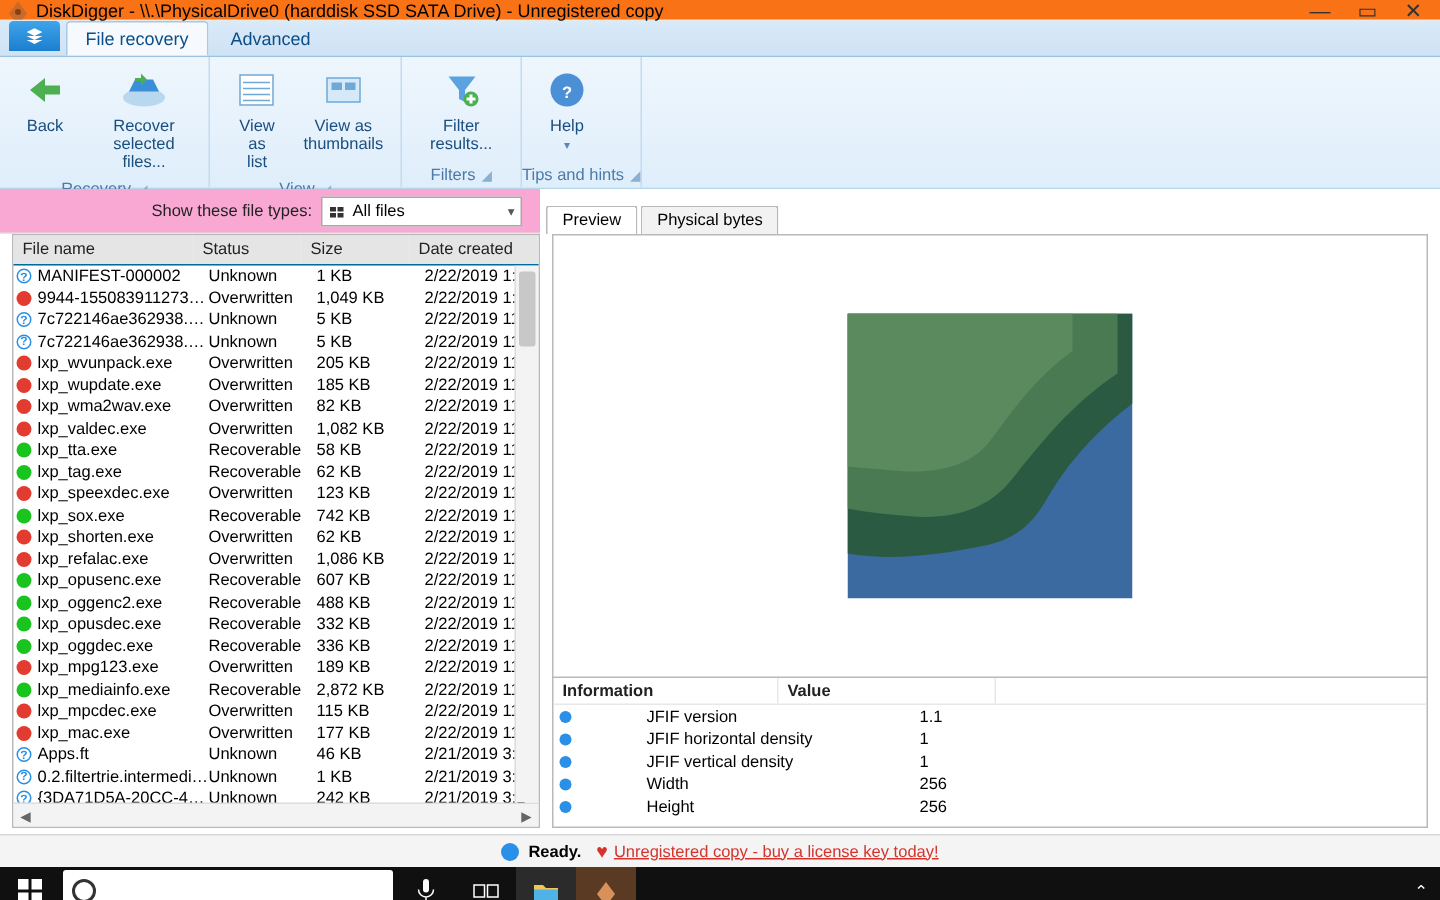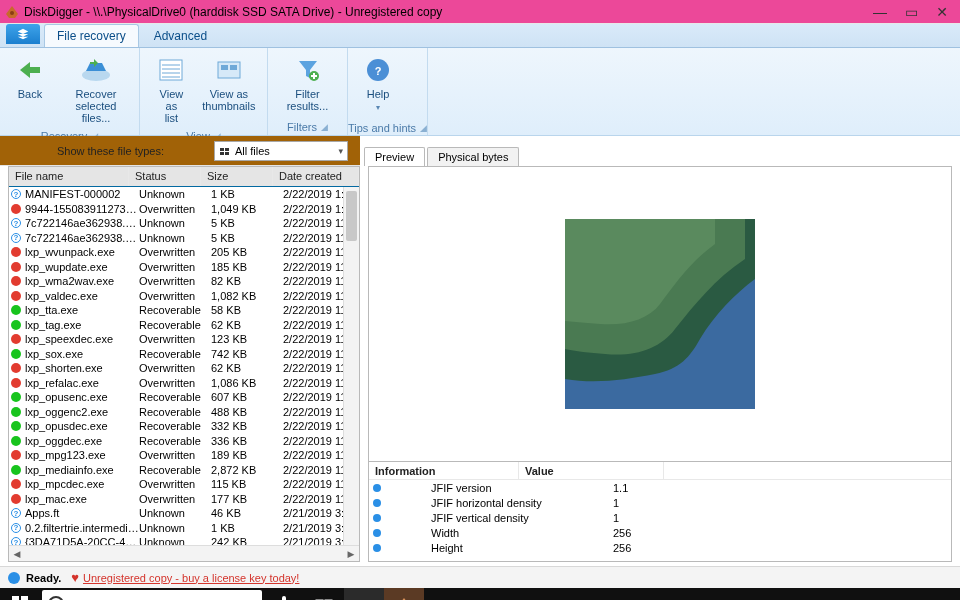--- a/index.html
+++ b/index.html
@@ -1,35 +1,35 @@
 <!DOCTYPE html>
 <html><head>
 <meta charset="utf-8">
 <style>
 *{box-sizing:border-box;margin:0;padding:0;font-family:"Segoe UI",Tahoma,sans-serif;font-size:11px;}
 body{background:#fff;width:960px;height:600px;overflow:hidden;}
-.titlebar{height:24px;background:#ec4899;display:flex;align-items:center;padding:0 4px;border-bottom:1px solid #e8e8e8;}
+.titlebar{height:14px;background:#f97316;display:flex;align-items:center;padding:0 4px;border-bottom:1px solid #e8e8e8;}
 .titlebar .icon{width:16px;height:16px;margin-right:4px;}
 .titlebar .title{flex:1;color:#000;font-size:12px;}
 .win-btns{display:flex;gap:18px;padding-right:8px;}
 .win-btns span{font-size:14px;color:#333;cursor:default;}
 .tabstrip{height:24px;background:linear-gradient(#d9eaf9,#cfe3f5);display:flex;align-items:flex-start;padding-left:6px;border-bottom:1px solid #9fc1e0;}
 .apptab{width:34px;height:20px;background:linear-gradient(#3fa4ea,#1b7fcf);border-radius:3px 3px 0 0;margin-right:4px;display:flex;align-items:center;justify-content:center;}
 .apptab svg{width:14px;height:14px;}
 .tab{padding:4px 12px;background:#f6fafe;border:1px solid #a8c8e4;border-bottom:none;border-radius:3px 3px 0 0;margin-right:2px;color:#0b4e89;font-size:12px;}
 .tab.inactive{background:transparent;border-color:transparent;}
 .ribbon{height:88px;background:linear-gradient(#eef6fd,#dfeefb);border-bottom:1px solid #b9d5ec;display:flex;}
 .rgroup{border-right:1px solid #c3dbef;display:flex;flex-direction:column;}
 .rgroup .btns{flex:1;display:flex;align-items:flex-start;padding:4px 6px;}
 .rgroup .lbl{height:18px;text-align:center;color:#4a7aa8;font-size:11px;display:flex;align-items:center;justify-content:center;}
 .rgroup .lbl .corner{margin-left:4px;color:#8ab0d2;font-size:9px;}
 .rbtn{display:flex;flex-direction:column;align-items:center;padding:2px 8px;text-align:center;min-width:48px;}
 .rbtn .ic{height:32px;display:flex;align-items:center;justify-content:center;}
 .rbtn .txt{color:#1a4e7e;font-size:11px;line-height:12px;margin-top:2px;}
-.filterbar{height:30px;display:flex;align-items:center;justify-content:flex-end;padding-right:12px;background:#a16207;border-bottom:1px solid #e4e4e4;gap:44px;}
+.filterbar{height:30px;display:flex;align-items:center;justify-content:flex-end;padding-right:12px;background:#f9a8d4;border-bottom:1px solid #e4e4e4;}
 .filterbar label{margin-right:6px;color:#222;}
 .filterbar .combo{width:134px;height:20px;border:1px solid #a8a8a8;background:#fff;display:flex;align-items:center;padding:0 4px;font-size:11px;}
 .filterbar .combo .arr{margin-left:auto;font-size:9px;color:#555;}
 .workspace{display:flex;height:400px;}
 .leftpane{width:352px;border:1px solid #b9b9b9;margin:0 4px 4px 8px;display:flex;flex-direction:column;background:#fff;}
 .cols{display:flex;height:20px;background:#e5e5e5;border-bottom:1px solid #0369a1;}
 .col{padding:3px 6px;border-right:1px solid #e8e8e8;color:#222;font-size:11px;}
 .c-name{width:120px;}.c-status{width:72px;}.c-size{width:72px;}.c-date{flex:1;}
 .rows{flex:1;overflow:hidden;position:relative;}
 .row{display:flex;height:14.5px;align-items:center;padding-left:2px;}
@@ -48,21 +48,21 @@
 .rtab.inactive{background:#f2f2f2;}
 .preview{flex:1;border:1px solid #b9b9b9;background:#fff;display:flex;align-items:center;justify-content:center;}
 .preview svg{width:190px;height:190px;}
 .info{height:100px;border:1px solid #b9b9b9;border-top:none;background:#fff;padding:0;}
 .info .ihdr{display:flex;height:18px;border-bottom:1px solid #e8e8e8;font-weight:bold;}
 .info .ihdr div{padding:3px 6px;color:#222;}
 .ih1{width:150px;border-right:1px solid #e8e8e8;}.ih2{width:145px;border-right:1px solid #e8e8e8;}
 .irow{display:flex;height:15px;align-items:center;padding-left:4px;gap:44px;}
 .irow .bdot{width:8px;height:8px;border-radius:50%;background:#2a8fe6;margin-right:6px;}
 .irow .k{width:138px;}.irow .v{}
-.status{height:22px;background:#f4f4f4;border-top:1px solid #d8d8d8;display:flex;align-items:center;padding:0 8px;}
+.status{height:22px;background:#f4f4f4;border-top:1px solid #d8d8d8;display:flex;align-items:center;padding:0 8px;justify-content:center;}
 .status .sind{width:12px;height:12px;border-radius:50%;background:#2a8fe6;margin-right:6px;}
 .status .heart{color:#d4342c;margin:0 4px 0 10px;font-size:13px;}
 .status .link{color:#d4342c;text-decoration:underline;}
 .taskbar{height:32px;background:#101010;display:flex;align-items:center;}
 .tb{width:40px;height:32px;display:flex;align-items:center;justify-content:center;}
 .search{flex:0 0 220px;height:28px;background:#fff;border-radius:2px;margin:0 2px;display:flex;align-items:center;padding:0 6px;color:#777;font-size:13px;}
 .search .circ{width:16px;height:16px;border:2px solid #333;border-radius:50%;margin-right:8px;}
 .tray{margin-left:auto;display:flex;align-items:center;color:#fff;padding-right:8px;gap:12px;}
 </style>
 </head>

